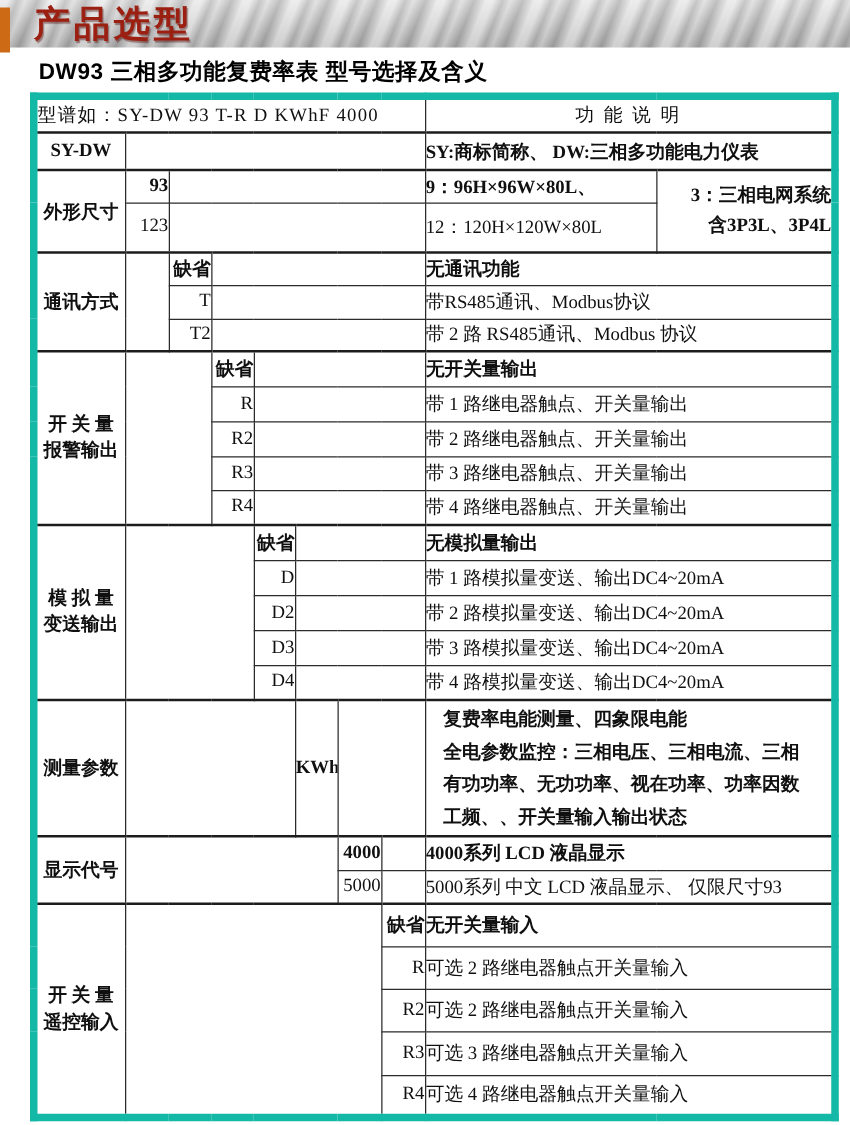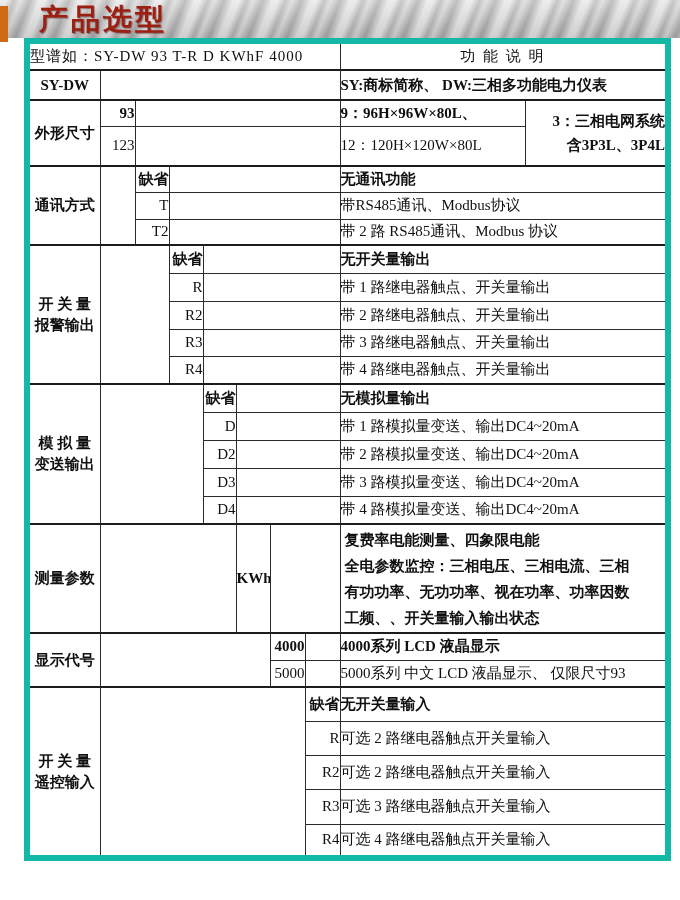--- a/index.html
+++ b/index.html
@@ -7,53 +7,54 @@
         font-family:"Liberation Serif","DejaVu Serif",serif;}
 
   
   .banner{position:relative;width:680px;height:38px;overflow:visible;
     background:
       linear-gradient(180deg, rgba(255,255,255,.28), rgba(0,0,0,.10)),
       repeating-linear-gradient(112deg,#e6e6e6 0px,#e6e6e6 6px,#b3b3b3 13px,#d9d9d9 19px,#a9a9a9 28px,#e0e0e0 36px);}
   .accent{position:absolute;left:0;top:6px;width:8px;height:36px;background:#cd6a16;z-index:3;}
   .banner-title{position:absolute;left:27px;top:0px;z-index:2;
     font-family:Liberation Sans, sans-serif;font-weight:900;font-size:29px;
-    color:#9b2012;letter-spacing:3px;text-shadow:1px 1px 1px rgba(70,5,0,.45);margin-left:12px;}
+    color:#9b2012;letter-spacing:3px;text-shadow:1px 1px 1px rgba(70,5,0,.45);}
 
   
   .subtitle{margin:7px 0 5px 31px;font-family:"Liberation Sans","DejaVu Sans",sans-serif;
     font-weight:bold;font-size:18px;color:#000;letter-spacing:.5px;white-space:nowrap;}
 
   
   table.sel{border-collapse:collapse;table-layout:fixed;width:641px;margin:0 0 0 24px;
     border:6px solid #14b8a6;}
   table.sel td{border:1px solid #2b2b2b;padding:0;font-size:15px;color:#101010;
     overflow:hidden;white-space:nowrap;vertical-align:middle;}
   tr.sec > td{border-top:2px solid #1c1c1c;font-weight:bold;}
   td.bl2{border-left:2px solid #1c1c1c;}
   td.lab{text-align:center;}
   td.code{text-align:right;font-size:14px;}
   td.desc{text-align:left;padding:0 4px 0 8px;}
   td.hdrm{font-size:16px;padding-left:10px;letter-spacing:1px;}
   td.hdrf{text-align:center;font-size:16px;letter-spacing:2px;}
   td.side{text-align:right;font-size:15px;}
-  .ml div{line-height:26px;text-align:left;padding-left:4px;}
+  .ml div{line-height:26px;text-align:left;padding-left:14px;}
   .lab2 div{line-height:21px;text-align:center;}
   .side div{line-height:24px;}
 </style>
 </head>
 <body>
 
 <div class="page">
 
   <div class="banner">
     <div class="accent"></div>
     <div class="banner-title">产品选型</div>
   </div>
 
+  <div class="subtitle">DW93  三相多功能复费率表  型号选择及含义</div>
 
   <table class="sel">
     <colgroup>
       <col style="width:73px">
         <col style="width:35px">
         <col style="width:34px">
         <col style="width:34px">
       <col style="width:33px">
         <col style="width:34px">
         <col style="width:35px">

